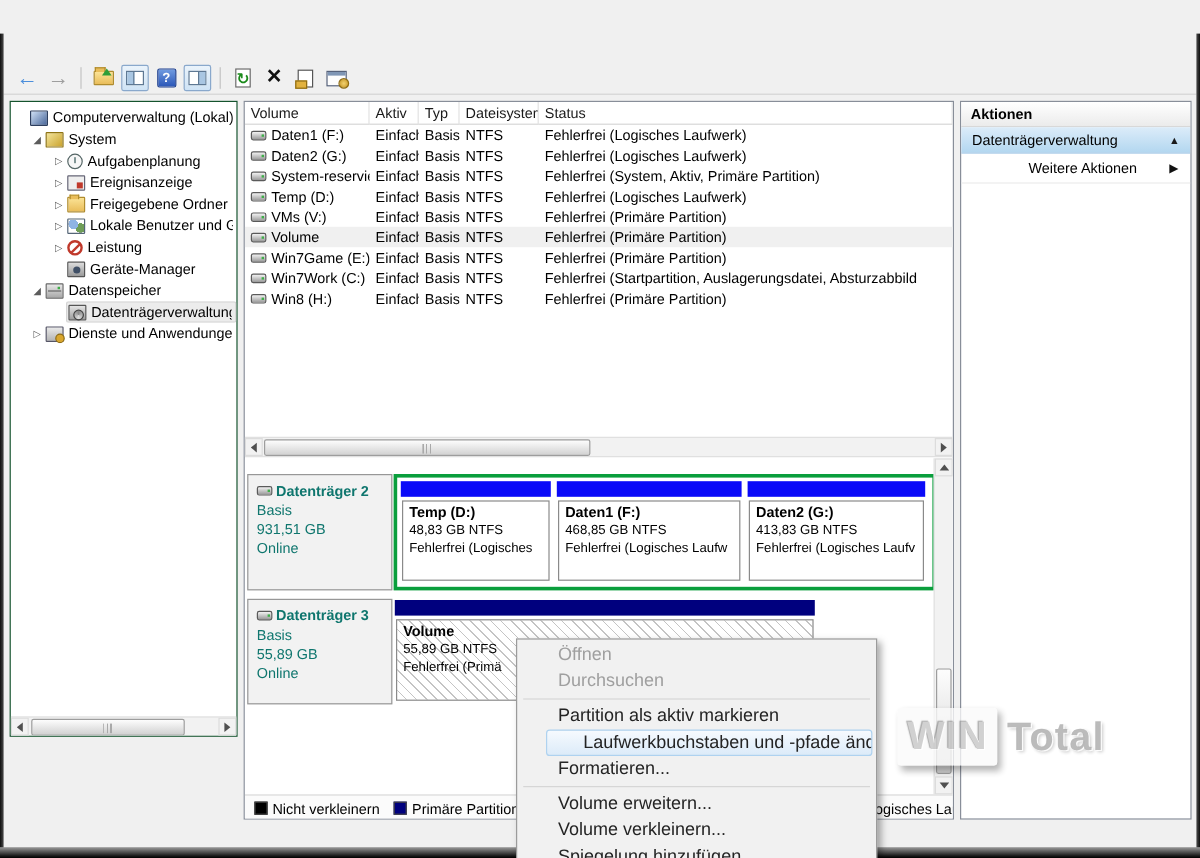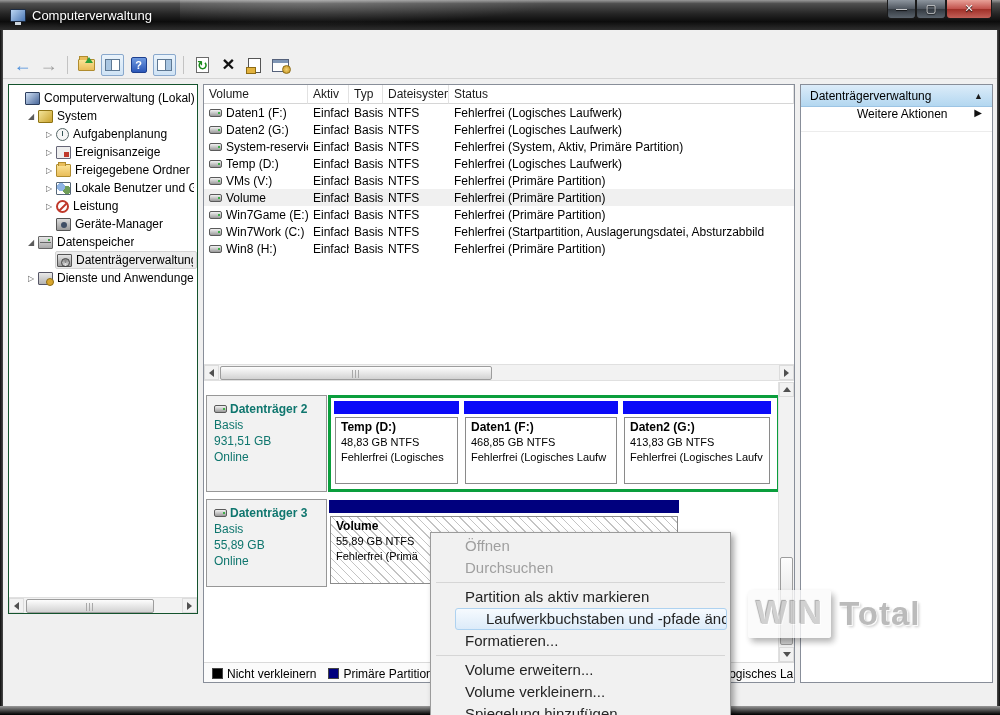--- a/index.html
+++ b/index.html
@@ -148,21 +148,21 @@
   .swatch { width:11px; height:11px; border:1px solid #444; flex:none; }
 
   
   .actions-panel { position:absolute; left:800px; top:84px; width:193px; height:599px; background:#fff;
     border:1px solid #888e99; overflow:hidden; z-index:3; }
   .act-header { height:21px; line-height:21px; font-weight:bold; font-size:12px; padding-left:8px;
     background:linear-gradient(#ffffff,#ebebeb); border-bottom:1px solid #d8d8d8; }
   .act-group { height:22px; display:flex; align-items:center; justify-content:space-between; padding:0 9px;
     font-size:12px; background:linear-gradient(#dcecf9,#b3d7f0); border-bottom:1px solid #9cc4e4; }
   .act-caret { font-size:9px; color:#1a1a1a; }
-  .act-item { height:25px; display:flex; font-size:12px; padding-left:56px; position:relative;
+  .act-item { height:25px; display:flex; align-items:center; font-size:12px; padding-left:56px; position:relative;
     border-bottom:1px solid #ececec; }
   .act-sub { position:absolute; right:10px; font-size:10px; color:#111; }
 
   
   .ctx { position:absolute; left:430px; top:532px; width:301px; height:200px; background:#f1f1f1;
     border:1px solid #9b9b9b; box-shadow:3px 3px 6px rgba(0,0,0,.35); padding:2px 1px; z-index:50; }
   .ctx-item { height:22px; line-height:20px; font-size:15px; color:#242424; padding-left:30px; margin:0 2px;
     border:1px solid transparent; white-space:nowrap; overflow:hidden; }
   .ctx-item.disabled { color:#9f9f9f; }
   .ctx-item.hover-sel { background:linear-gradient(#f6fafe,#dcebf9); border:1px solid #aed2f0; border-radius:3px;margin-left:23px; }
@@ -173,30 +173,20 @@
     font-weight:bold; font-size:33px; letter-spacing:1px; opacity:.85; pointer-events:none; }
   .wm1 { background:rgba(250,250,250,.92); color:#c9c9c9; padding:4px 8px 6px 8px; border-radius:3px;
     box-shadow:3px 4px 6px rgba(0,0,0,.35); text-shadow:1px 1px 0 #fff,-1px -1px 1px #9a9a9a; }
   .wm2 { margin-left:8px; color:rgba(150,150,150,.75); text-shadow:1px 1px 0 rgba(255,255,255,.9),2px 2px 3px rgba(0,0,0,.25); }
 </style>
 </head>
 <body>
 
 <div id="window">
 
-  <div class="titlebar">
-    <div class="glow"></div>
-    <span class="win-icon"></span>
-    <span class="title-text">Computerverwaltung</span>
-    <div class="win-controls">
-      <div class="wc wc-min">—</div>
-      <div class="wc wc-max">▢</div>
-      <div class="wc wc-close">✕</div>
-    </div>
-  </div>
 
 
   <div class="toolbar">
     <span class="tbtn">
         <span class="ar-back">←</span>
       </span>
     <span class="tbtn">
         <span class="ar-fwd">→</span>
       </span>
     <span class="tsep"></span>
@@ -546,20 +536,21 @@
         </span>
 
         <span class="leg-item">
           <span class="swatch" style="background: rgb(10, 10, 248);"></span>
           <span>Logisches Laufwerk</span>
         </span>
       </div>
   </div>
 
   <div class="actions-panel">
+    <div class="act-header">Aktionen</div>
     <div class="act-group">
       <span>Datenträgerverwaltung</span>
       <span class="act-caret">▲</span>
     </div>
     <div class="act-item">
       <span>Weitere Aktionen</span>
       <span class="act-sub">▶</span>
     </div>
   </div>
 

